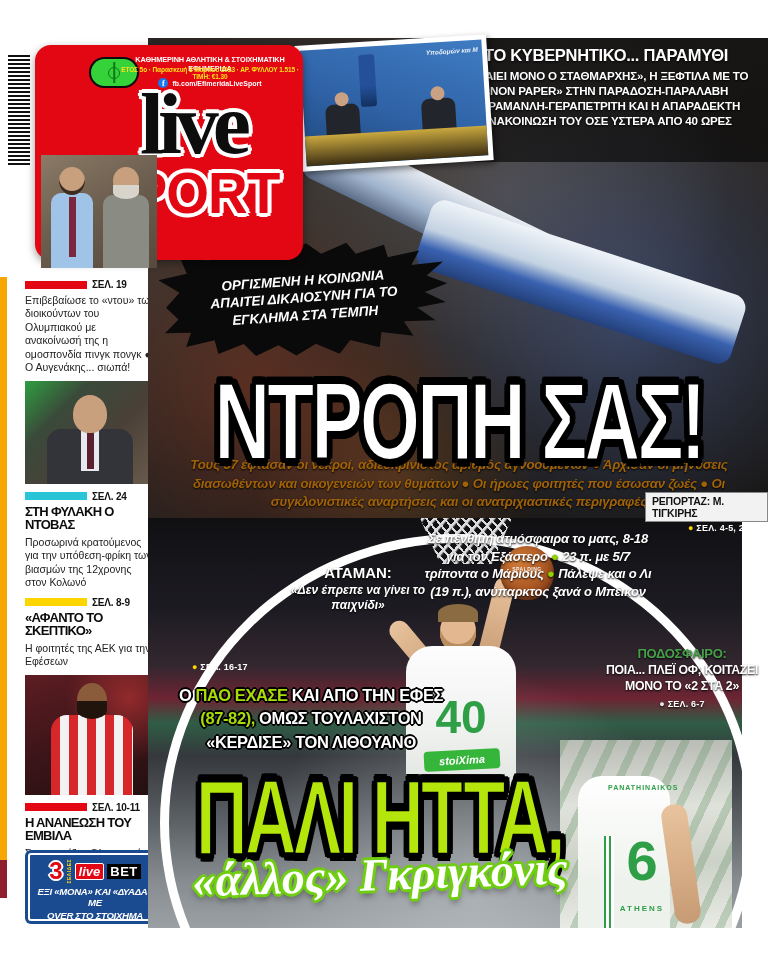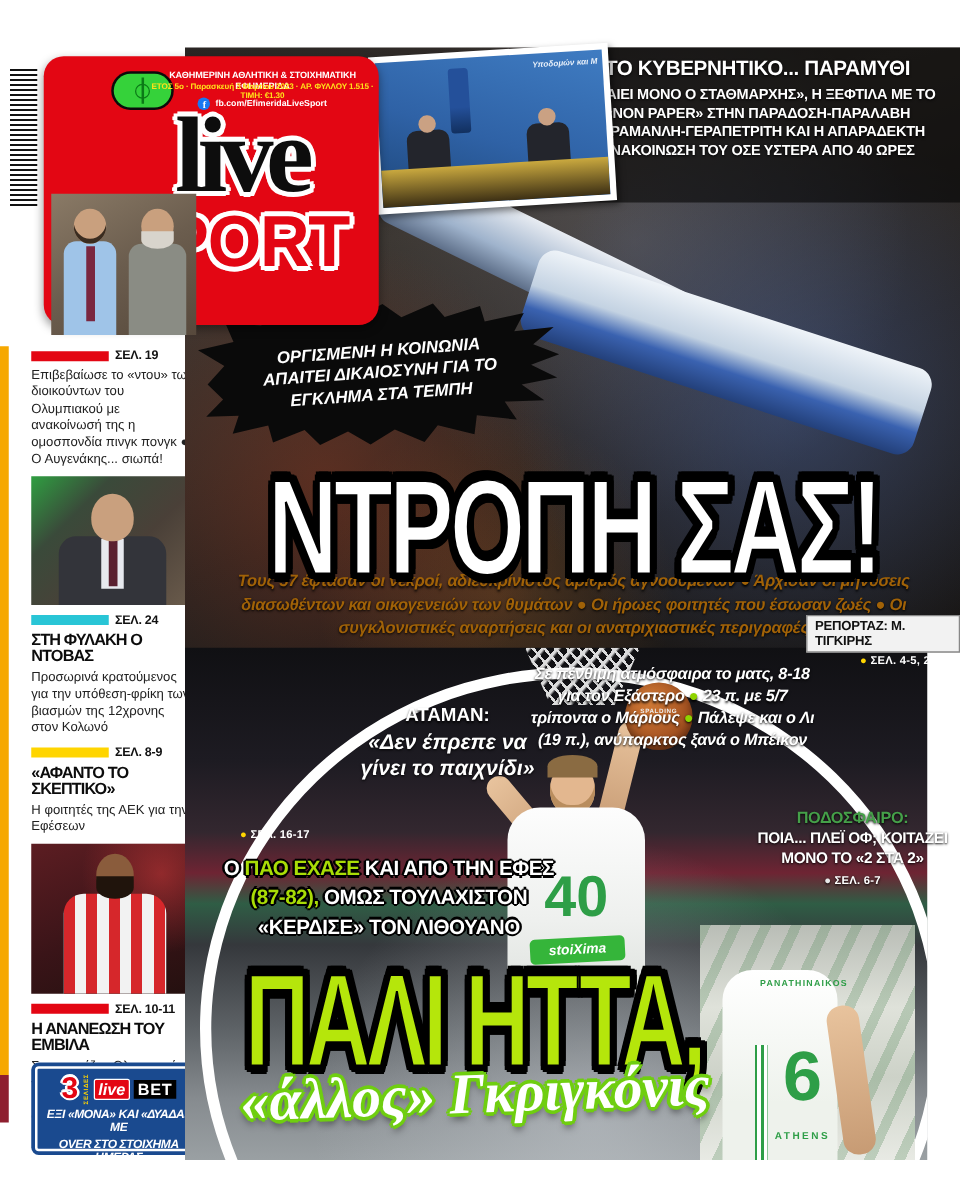--- a/index.html
+++ b/index.html
@@ -124,21 +124,21 @@
   .jersey{position:absolute;left:258px;top:128px;width:110px;height:150px;border-radius:26px 26px 8px 8px;z-index:3;
       background:linear-gradient(180deg,#fdfdfd 0%,#eef0ee 60%,#dfe3df 100%);}
   .jnum{position:absolute;left:0;right:0;top:44px;text-align:center;font-size:46px;font-weight:900;color:#2e9e47;}
   .jspon{position:absolute;left:18px;top:104px;width:76px;height:20px;background:#35b53a;color:#fff;border-radius:4px;
       transform:rotate(-3deg);font-size:11px;font-weight:900;font-style:italic;display:flex;align-items:center;justify-content:center;}
   .deck2{left:424px;top:530px;width:228px;z-index:4;text-align:center;color:#fff;
       font-size:13px;font-weight:700;font-style:italic;line-height:1.35;letter-spacing:-0.2px;text-shadow:0 1px 2px #000;}
   .seg-g{color:#8fd400;font-style:normal;}
   .ataman{left:281px;top:564px;width:154px;z-index:4;text-align:center;color:#fff;text-shadow:0 1px 2px #000;}
   .at-name{font-size:15px;font-weight:900;}
-  .at-quote{font-size:17px;font-weight:800;font-style:italic;line-height:1.25;margin-top:2px;}
+  .at-quote{font-size:12px;font-weight:800;font-style:italic;line-height:1.25;margin-top:2px;}
   .pages2{left:192px;top:662px;}
   .leadin{left:168px;top:684px;width:286px;z-index:4;text-align:center;
       font-size:16.5px;font-weight:900;line-height:1.42;letter-spacing:-0.4px;color:#fff;
       text-shadow:-2px 0 #000,2px 0 #000,0 -2px #000,0 2px #000,-1px -1px #000,1px 1px #000,-1px 1px #000,1px -1px #000;}
   .lead-g{color:#a9dc06;}
   .football{left:600px;top:646px;width:164px;z-index:4;text-align:center;text-shadow:0 1px 2px #000;}
   .fb-kicker{font-size:13px;font-weight:900;color:#45a049;letter-spacing:-0.3px;}
   .fb-text{font-size:12.3px;font-weight:800;color:#fff;line-height:1.3;margin-top:2px;letter-spacing:-0.3px;}
   .pages3{position:static;display:block;margin-top:4px;}
   .players2{left:560px;top:740px;width:172px;height:188px;z-index:3;overflow:hidden;background:

